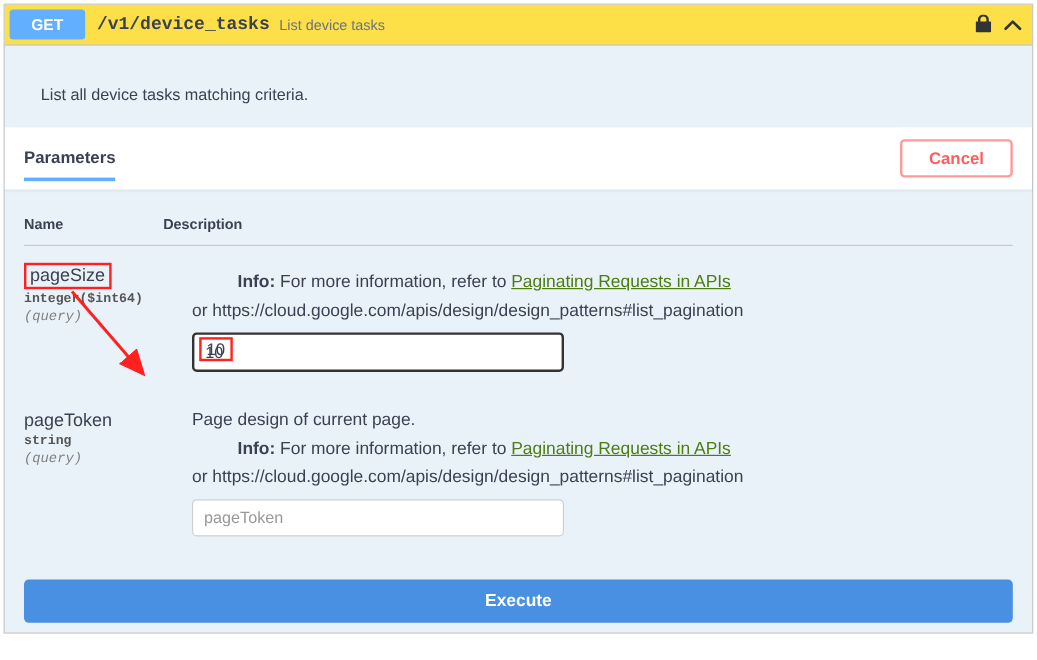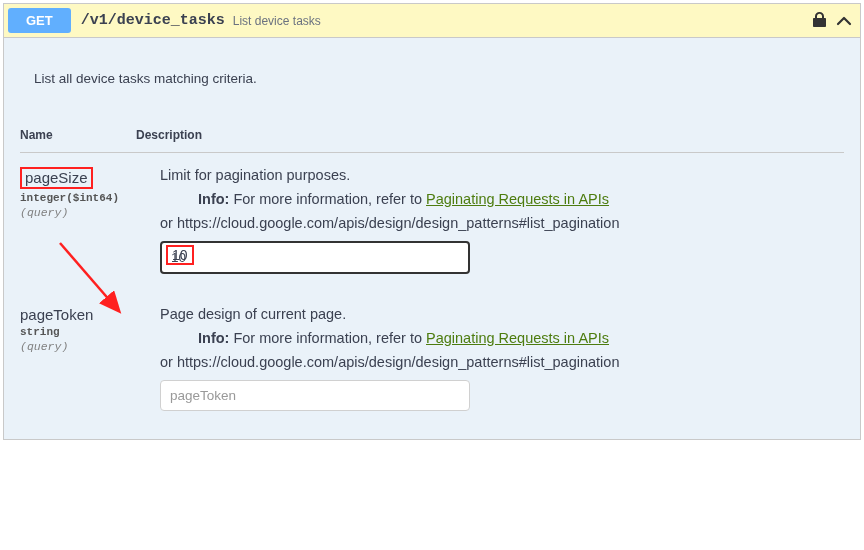--- a/index.html
+++ b/index.html
@@ -18,21 +18,21 @@
     }
     .panel {
       border: 1px solid #c9c9c9;
       margin: 3px;
       background: #eaf2f9;
     }
     .header {
       display: flex;
       align-items: center;
       padding: 4px 8px 4px 4px;
-      background: #fef9c3;
+      background: #fde047;
       border-bottom: 1px solid #c9c9c9;
     }
     .method-badge {
       background: #61affe;
       color: #fff;
       font-weight: 700;
       font-size: 13px;
       padding: 5px 18px;
       border-radius: 3px;
       margin-right: 10px;
@@ -227,35 +227,39 @@
     </span>
     <span class="chevron-icon">
       <svg width="16" height="12" viewBox="0 0 16 12">
           <path d="M2 9l6-6 6 6" stroke="#333" stroke-width="2.2" fill="none" stroke-linecap="round" stroke-linejoin="round"></path>
         </svg>
     </span>
   </div>
 
   <div class="description-block">List all device tasks matching criteria.</div>
 
+  <div class="params-bar">
+    <span class="params-title">Parameters</span>
+    <span class="params-spacer"></span>
+    <button class="cancel-button">Cancel</button>
+  </div>
 
   <div class="params-table">
     <div class="table-header">
       <div class="col-name">Name</div>
       <div class="col-desc">Description</div>
     </div>
 
     <div class="param-row" style="position:relative;">
       <div class="col-name">
         <div class="param-name"><span class="name-boxed">pageSize</span></div>
         <div class="param-type">integer($int64)</div>
         <div class="param-in">(query)</div>
       </div>
       <div class="col-desc">
-        <div class="param-desc-line">Limit for pagination purposes.</div>
         <div class="info-line">
           <span class="info-label">Info:</span><span> For more information, refer to </span><a class="link">Paginating Requests in APIs</a>
         </div>
         <div class="or-line">or https://cloud.google.com/apis/design/design_patterns#list_pagination</div>
         <div style="position:relative; width:310px;">
           <input class="input-field input-highlighted" type="text" value="10" style="">
           <span class="value-box">10</span>
         </div>
       </div>
     </div>
@@ -270,20 +274,21 @@
         <div class="param-desc-line">Page design of current page.</div>
         <div class="info-line">
           <span class="info-label">Info:</span><span> For more information, refer to </span><a class="link">Paginating Requests in APIs</a>
         </div>
         <div class="or-line">or https://cloud.google.com/apis/design/design_patterns#list_pagination</div>
         <input class="input-field" type="text" placeholder="pageToken" style="">
       </div>
     </div>
   </div>
 
+  <button class="execute-button">Execute</button>
 
 </div>
 
 <svg class="arrow-svg" width="130" height="140">
   <defs>
     <marker id="arrowhead" markerWidth="9" markerHeight="8" refX="7" refY="4" orient="auto">
       <polygon points="0 0, 9 4, 0 8" fill="#ff2020"></polygon>
     </marker>
   </defs>
   <line x1="35" y1="55" x2="93" y2="122" stroke="#ff2020" stroke-width="2.5" marker-end="url(#arrowhead)"></line>

